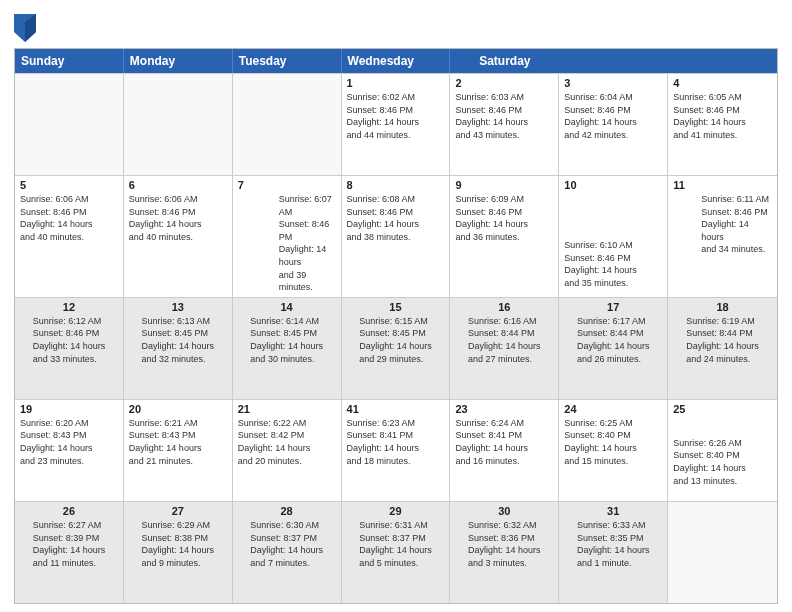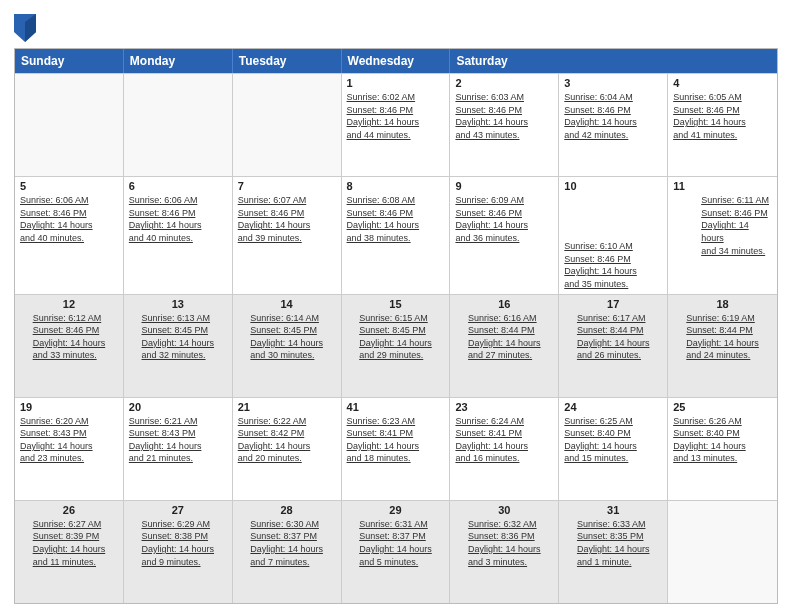--- a/index.html
+++ b/index.html
@@ -73,21 +73,21 @@
       background: #2962b0;
     }
     .cal-header-cell {
       color: #fff;
       font-size: 12px;
       font-weight: bold;
       padding: 5px 6px;
       text-align: left;
       border-right: 1px solid #4a7fd4;
     }
-    .cal-header-cell:last-child { border-right: none; }
+    .cal-header-cell:last-child { border-right: none; text-align: center; }
     .cal-body {
       flex: 1;
       display: flex;
       flex-direction: column;
     }
     .cal-week {
       flex: 1;
       display: grid;
       grid-template-columns: repeat(7, 1fr);
       border-top: 1px solid #ccc;
@@ -107,21 +107,20 @@
     .day-number {
       font-size: 11px;
       font-weight: bold;
       color: #222;
       margin-bottom: 2px;
     }
     .day-info {
       font-size: 9px;
       color: #333;
       line-height: 1.4;
-      text-decoration: underline;
     }
     .shaded {
       background: #e8e8e8;
       align-items: center;
     }
   </style>
 </head>
 <body>
 
 <div class="page">
@@ -194,21 +193,21 @@
           </div>
           <div class="cal-cell">
             <div class="day-number">6</div>
             <div class="day-info" style="white-space: pre-line;">Sunrise: 6:06 AM
 Sunset: 8:46 PM
 Daylight: 14 hours
 and 40 minutes.</div>
           </div>
           <div class="cal-cell">
             <div class="day-number">7</div>
-            <div class="day-info" style="white-space: pre-line;">Sunrise: 6:07 AM
+            <div class="day-info" style="white-space: pre-line; margin-left: 41px;">Sunrise: 6:07 AM
 Sunset: 8:46 PM
 Daylight: 14 hours
 and 39 minutes.</div>
           </div>
           <div class="cal-cell">
             <div class="day-number">8</div>
             <div class="day-info" style="white-space: pre-line;">Sunrise: 6:08 AM
 Sunset: 8:46 PM
 Daylight: 14 hours
 and 38 minutes.</div>
@@ -324,21 +323,21 @@
           </div>
           <div class="cal-cell">
             <div class="day-number">24</div>
             <div class="day-info" style="white-space: pre-line;">Sunrise: 6:25 AM
 Sunset: 8:40 PM
 Daylight: 14 hours
 and 15 minutes.</div>
           </div>
           <div class="cal-cell">
             <div class="day-number">25</div>
-            <div class="day-info" style="white-space: pre-line;">Sunrise: 6:26 AM
+            <div class="day-info" style="white-space: pre-line; margin-top: 20px;">Sunrise: 6:26 AM
 Sunset: 8:40 PM
 Daylight: 14 hours
 and 13 minutes.</div>
           </div>
         </div>
         <div class="cal-week">
           <div class="cal-cell shaded">
             <div class="day-number">26</div>
             <div class="day-info" style="white-space: pre-line;">Sunrise: 6:27 AM
 Sunset: 8:39 PM

